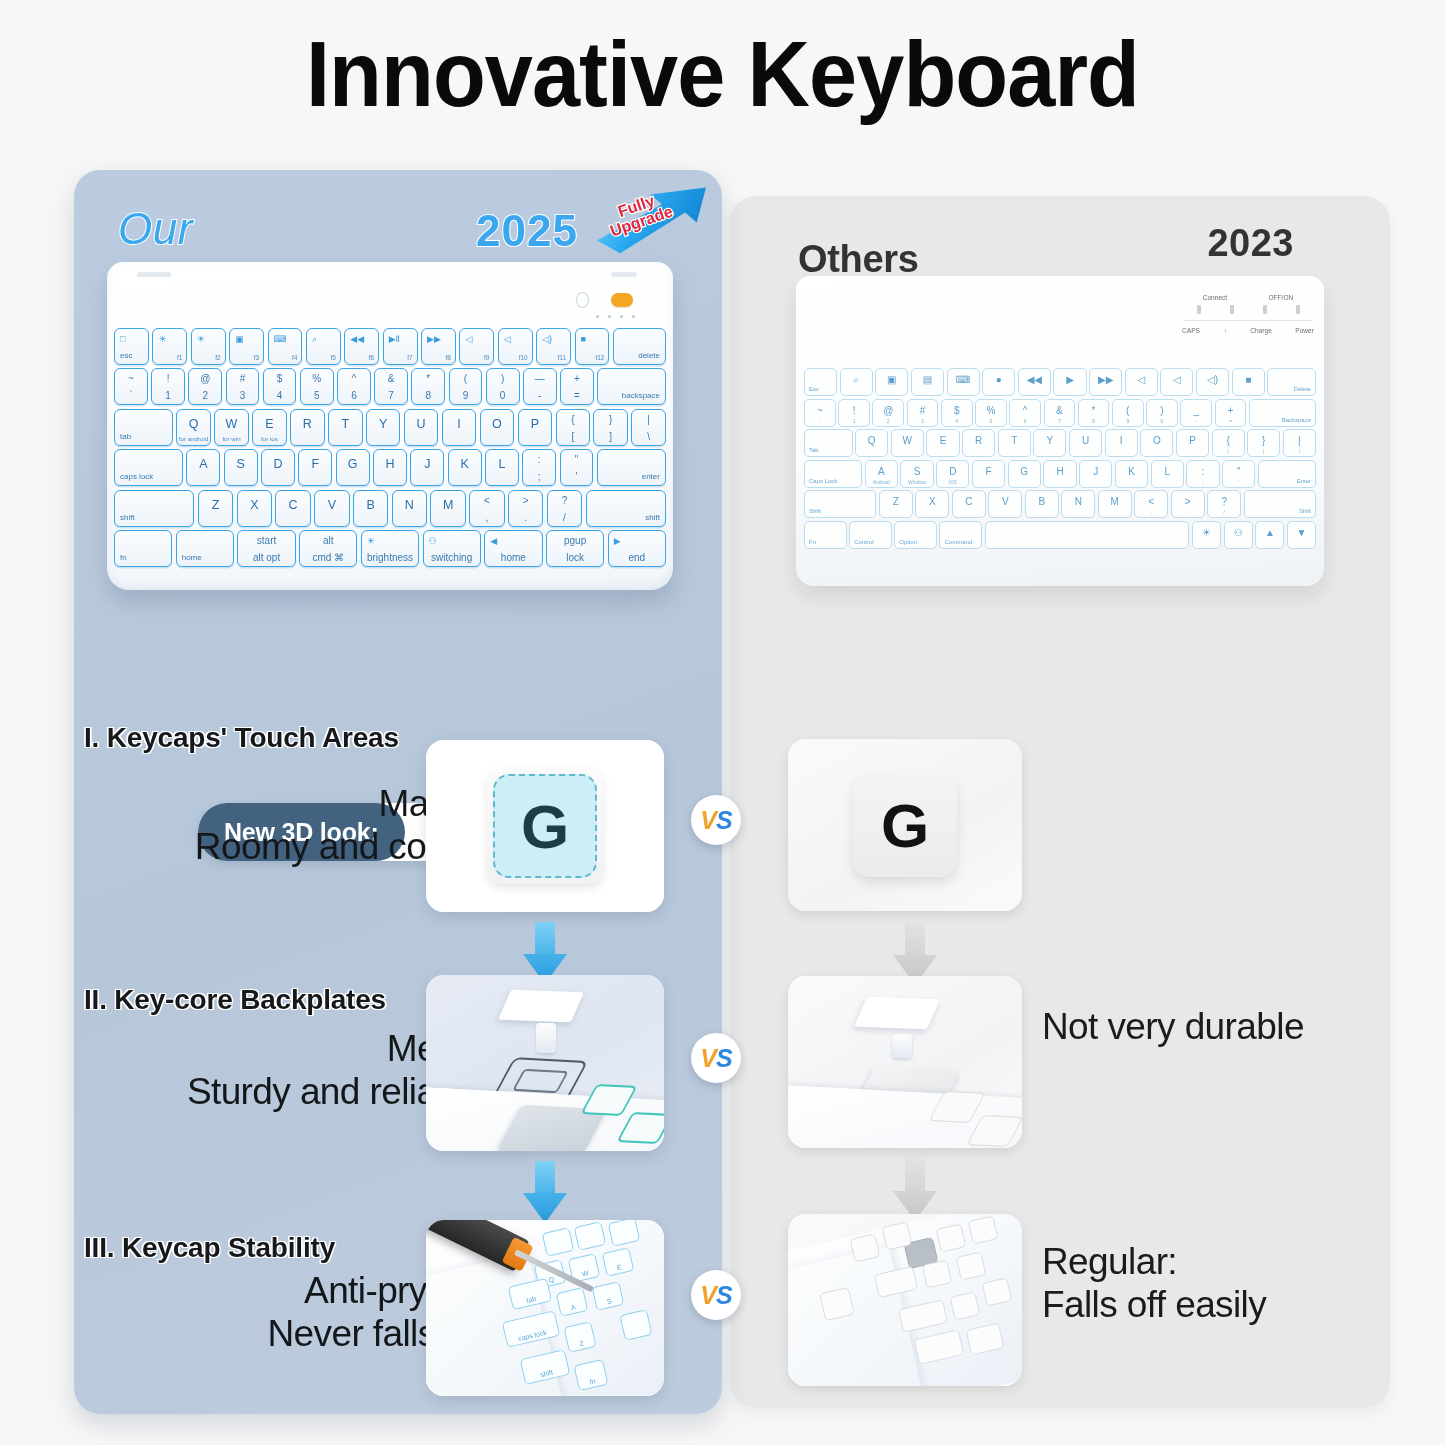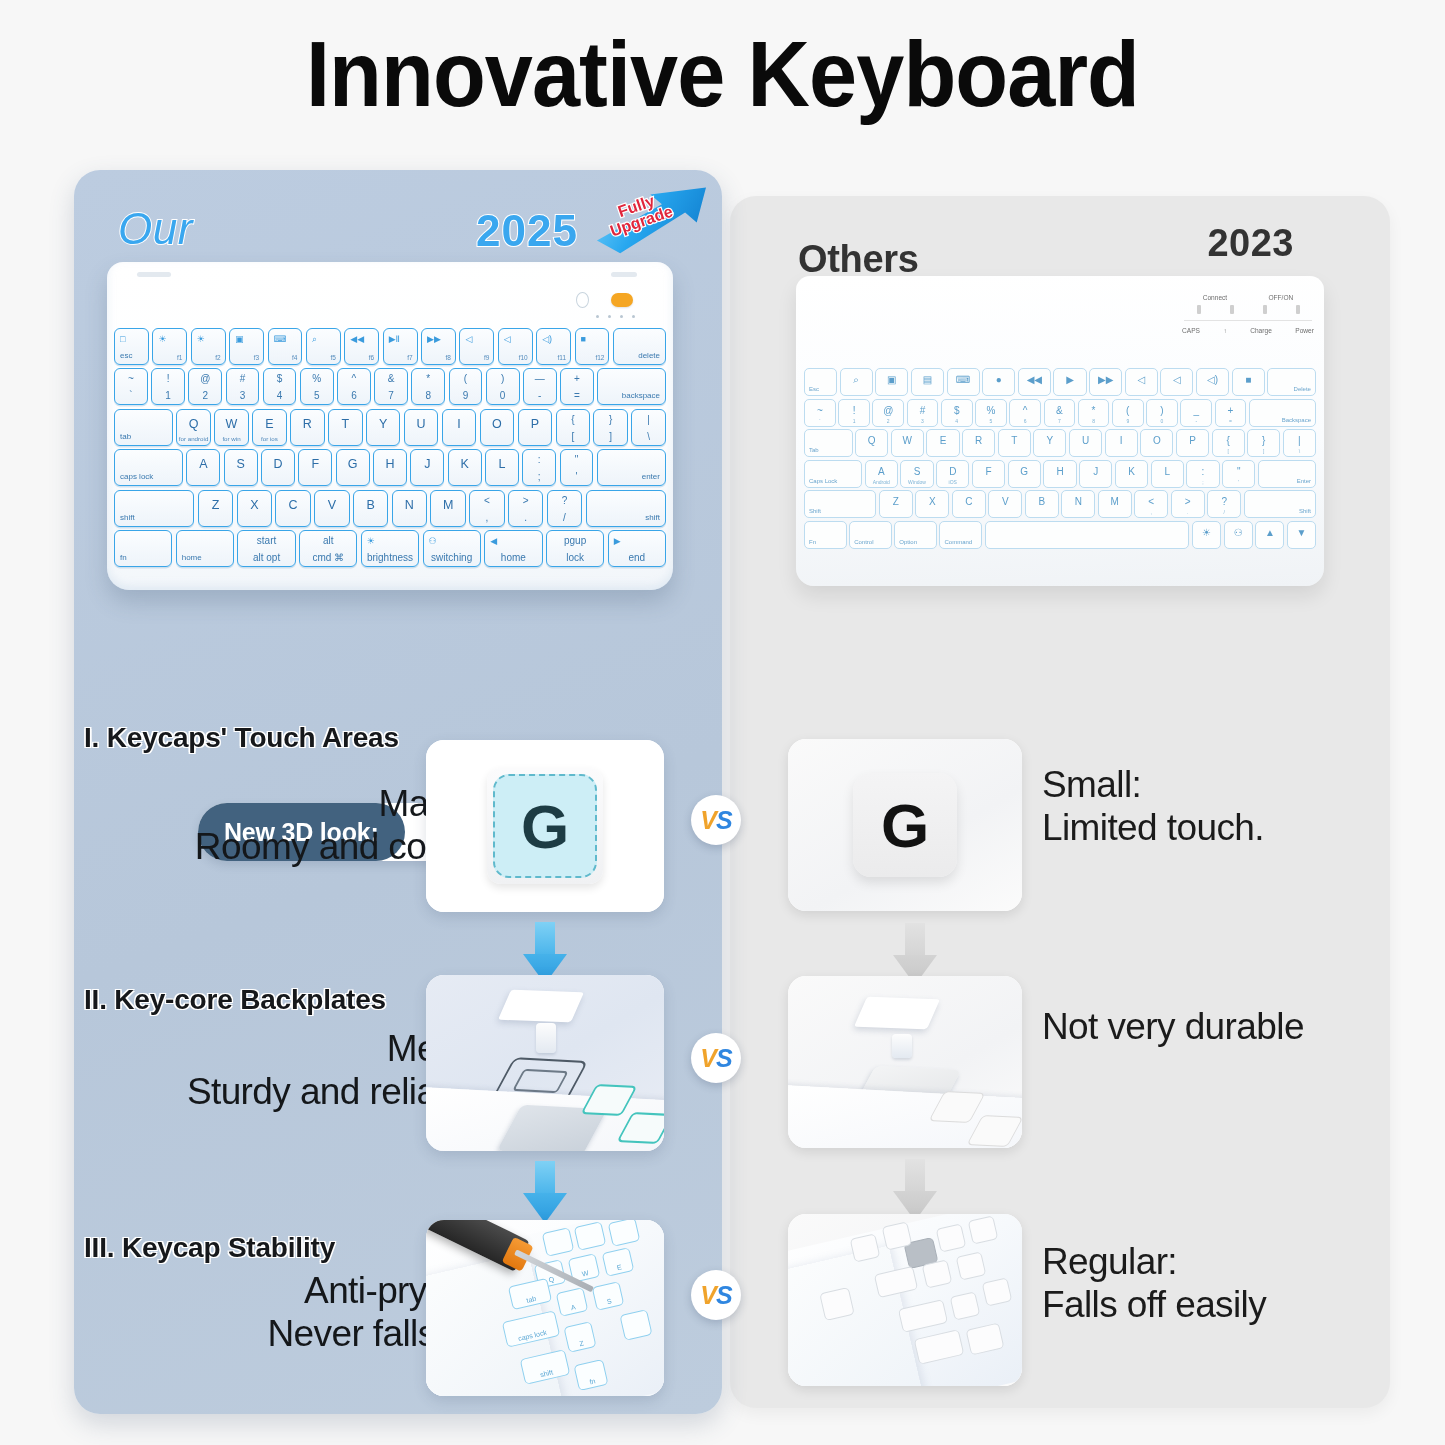--- a/index.html
+++ b/index.html
@@ -572,24 +572,20 @@
             </div>
           </div>
         </div>
     </div>
 
     <div class="tile tile-oth" style="left:58px; top:543px; width:234px; height:172px;">
       <div class="scene oth-bg"></div>
       <div class="bigkey oth">
         <span class="glyph-oth">G</span>
       </div>
-    </div>
-    <div class="oth-text" style="left:312px; top:568px;">
-      <div>Small:</div>
-      <div>Limited touch.</div>
     </div>
     <div class="arrow gray" style="left:163px; top:727px;">
       <div class="shaft"></div>
         <div class="head"></div>
     </div>
 
     <div class="tile tile-oth" style="left:58px; top:780px; width:234px; height:172px;">
       <div class="scene oth-bg"></div>
       <div class="cap3d" style="left:72px; top:22px;"></div>
       <div class="stem" style="left:104px; top:58px; height:24px;"></div>

